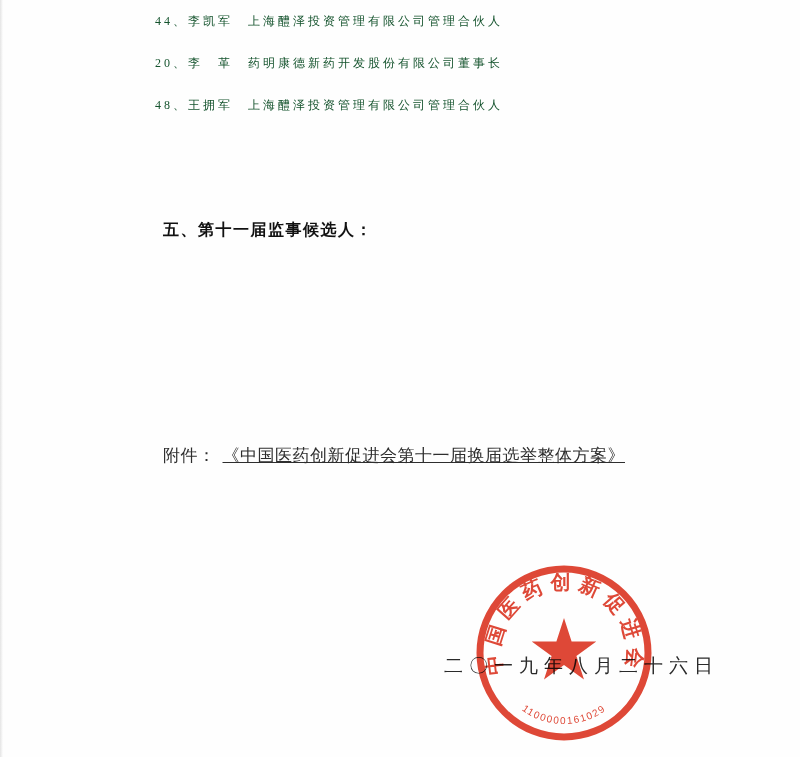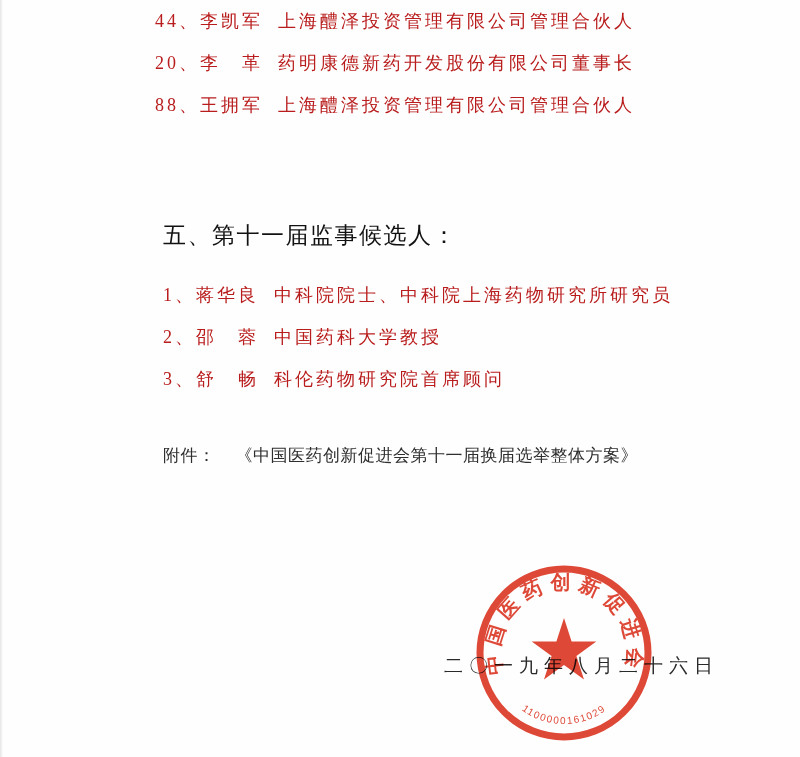--- a/index.html
+++ b/index.html
@@ -19,48 +19,48 @@
     width: 3px;
     background: linear-gradient(to right, rgba(180,180,180,0.35), rgba(255,255,255,0));
     pointer-events: none;
   }
   .roster { position: absolute; white-space: nowrap; }
   .roster-members { left: 155px; top: 0; }
   .roster-supervisors { left: 163px; top: 274px; }
   .roster .row {
     height: 42px;
     line-height: 42px;
-    font-size: 18px;
+    font-size: 12px;
     letter-spacing: 3px;
-    color: #b91c1c;
+    color: #14532d;
   }
   .roster .num { }
   .roster .name { }
   .roster .title { margin-left: 15px; }
   .section-heading {
     position: absolute;
     left: 163px;
     top: 220px;
     font-family: "Liberation Sans", "DejaVu Sans", sans-serif;
-    font-weight: 400;
-    font-size: 23px;
+    font-weight: 700;
+    font-size: 16px;
     letter-spacing: 1.5px;
     color: #111111;
     white-space: nowrap;
   }
   .attachment {
     position: absolute;
     left: 163px;
     top: 444px;
     font-size: 17px;
     letter-spacing: 0.5px;
     color: #2e2e2e;
     white-space: nowrap;
   }
-  .attachment .attachment-title { margin-left: 20px; }
+  .attachment .attachment-title { margin-left: 7px; text-decoration: underline; }
   .date-line {
     position: absolute;
     left: 444px;
     top: 653px;
     z-index: 1;
     font-size: 19px;
     letter-spacing: 6px;
     color: #2a2a2a;
     white-space: nowrap;
   }
@@ -93,33 +93,25 @@
   <div class="scan-edge"></div>
 
   <div class="roster roster-members">
 
       <div class="row"><span class="num">44、</span><span class="name">李凯军</span><span class="title">上海醴泽投资管理有限公司管理合伙人</span></div>
 
       <div class="row"><span class="num">20、</span><span class="name">李　革</span><span class="title">药明康德新药开发股份有限公司董事长</span></div>
 
 
 
-      <div class="row"><span class="num">88、</span><span class="name">王拥军</span><span class="title">上海醴泽投资管理有限公司管理合伙人</span></div>
+      <div class="row"><span class="num">48、</span><span class="name">王拥军</span><span class="title">上海醴泽投资管理有限公司管理合伙人</span></div>
     </div>
 
   <div class="section-heading">五、第十一届监事候选人：</div>
 
-  <div class="roster roster-supervisors">
-
-      <div class="row"><span class="num">1、</span><span class="name">蒋华良</span><span class="title">中科院院士、中科院上海药物研究所研究员</span></div>
-
-      <div class="row"><span class="num">2、</span><span class="name">邵　蓉</span><span class="title">中国药科大学教授</span></div>
-
-      <div class="row"><span class="num">3、</span><span class="name">舒　畅</span><span class="title">科伦药物研究院首席顾问</span></div>
-    </div>
 
   <div class="attachment"><span class="attachment-label">附件：</span><span class="attachment-title">《中国医药创新促进会第十一届换届选举整体方案》</span></div>
 
   <div class="date-line">二〇一九年八月二十六日</div>
 
   <div class="seal">
     <svg viewBox="0 0 190 190" xmlns="http://www.w3.org/2000/svg">
       <defs>
         <path id="arcTop" d="M 37,122 A 64,64 0 1 1 153,122" fill="none"></path>
         <path id="arcBottom" d="M 47.5,147.8 A 71,71 0 0 0 142.5,147.8" fill="none"></path>

